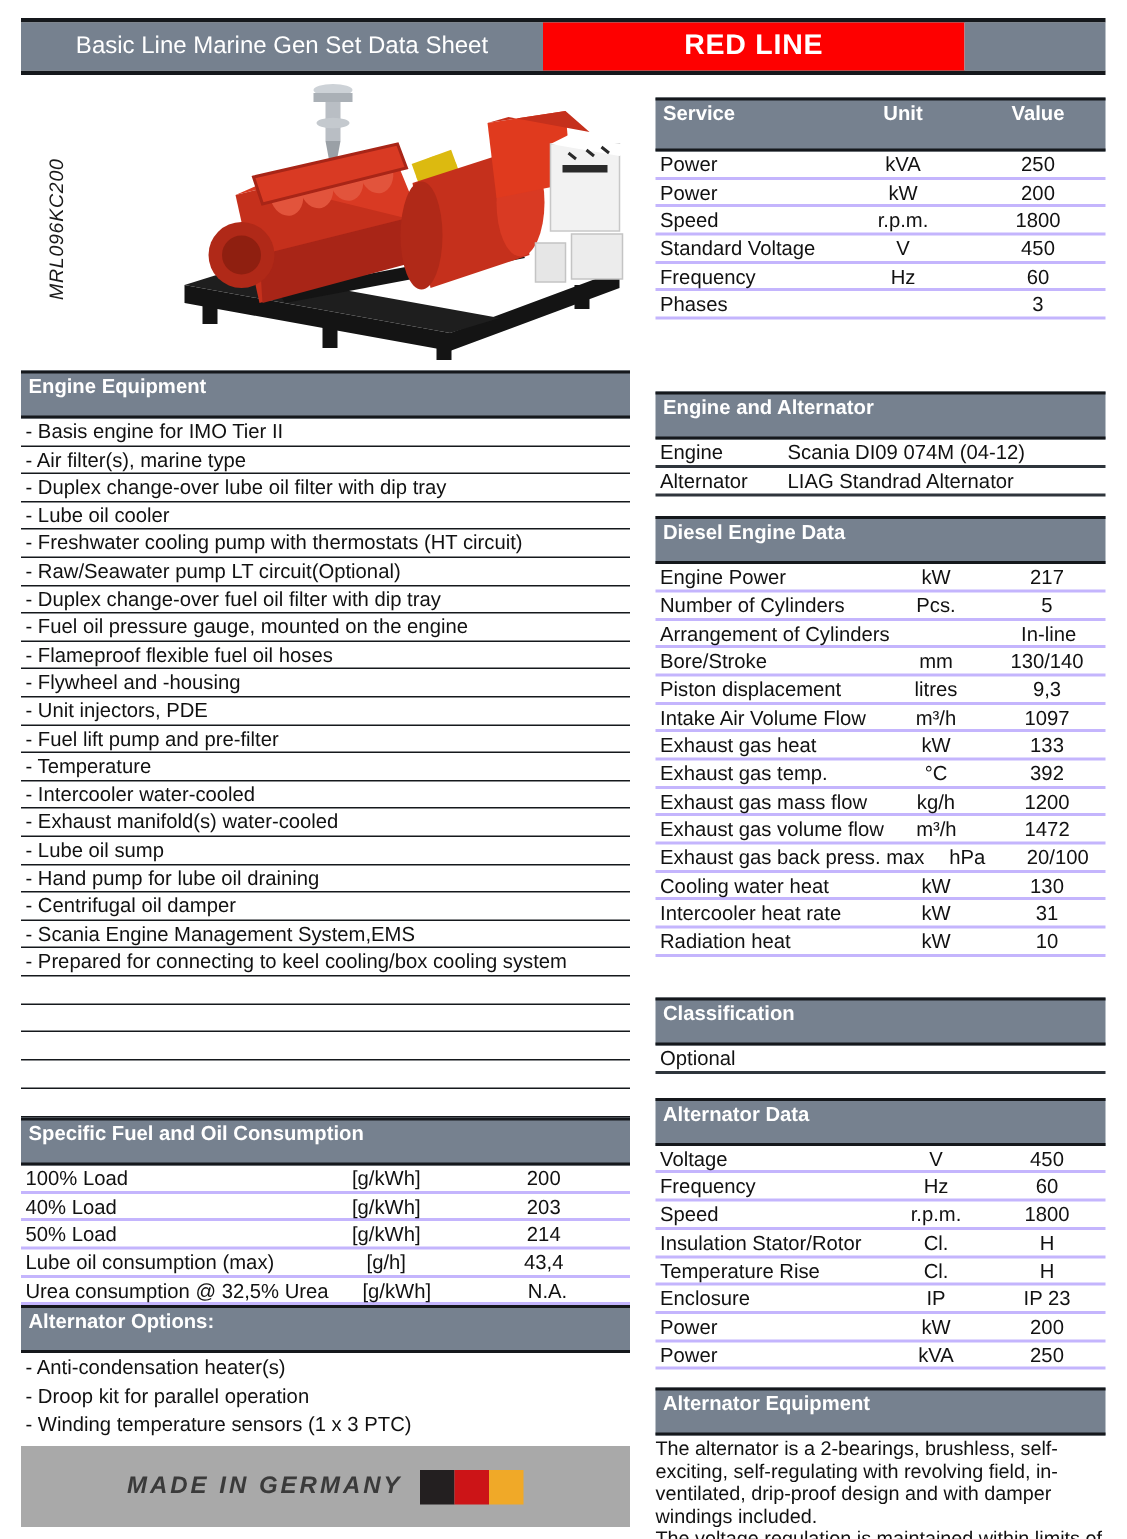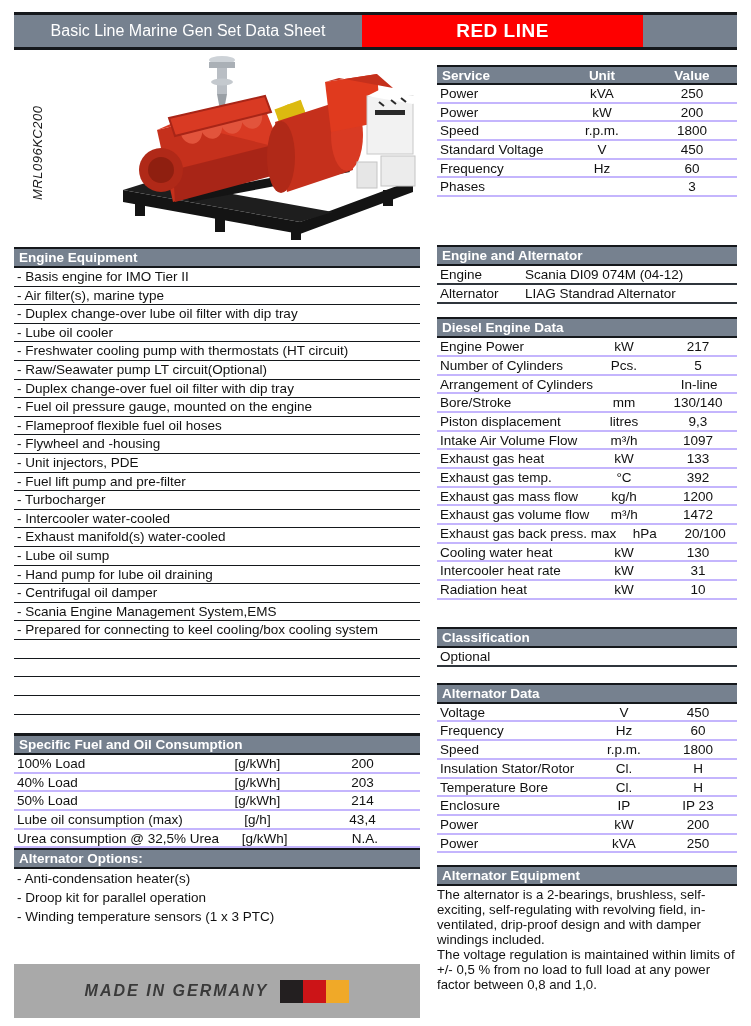--- a/index.html
+++ b/index.html
@@ -21,25 +21,25 @@
                 font-style:italic; font-size:13px; color:#1a1a1a; letter-spacing:.5px; }
 
   
   .genset { position:absolute; left:95px; top:52px; width:335px; height:190px; }
 
   
   .col-left  { position:absolute; left:14px;  top:247px; width:406px; }
   .col-right { position:absolute; left:437px; top:65px;  width:300px; }
 
   .sec-h { background:#76818f; color:#fff; font-weight:bold; font-size:13.5px;
-           height:21px; line-height:16px; padding:1px 5px;
+           height:32px; line-height:16px; padding:1px 5px;
            border-top:2px solid #15181c; border-bottom:2px solid #15181c; }
 
   .thead { display:flex; background:#76818f; color:#fff; font-weight:bold; font-size:13.5px;
-           height:20px; line-height:16px; border-top:2px solid #15181c; border-bottom:2px solid #15181c; }
+           height:36px; line-height:16px; border-top:2px solid #15181c; border-bottom:2px solid #15181c; }
   .thead .c-label { flex:1; padding:1px 5px; }
   .thead .c-unit  { width:90px; text-align:center; padding-top:1px; }
   .thead .c-value { width:90px; text-align:center; padding-top:1px; }
 
   .trow { display:flex; font-size:13.5px; height:18.7px; line-height:15.5px;
           border-bottom:2px solid #c4b5fd; padding-top:1px; }
   .trow .c-label { flex:1; padding-left:3px; white-space:nowrap; }
   .trow .c-unit  { text-align:center; }
   .trow .c-value { text-align:center; }
 
@@ -327,21 +327,21 @@
             <div class="c-value w-val-78">1800</div>
           </div>
 
           <div class="trow">
             <div class="c-label">Insulation Stator/Rotor</div>
             <div class="c-unit w-unit-70">Cl.</div>
             <div class="c-value w-val-78">H</div>
           </div>
 
           <div class="trow">
-            <div class="c-label">Temperature Bore</div>
+            <div class="c-label">Temperature Rise</div>
             <div class="c-unit w-unit-70">Cl.</div>
             <div class="c-value w-val-78">H</div>
           </div>
 
           <div class="trow">
             <div class="c-label">Enclosure</div>
             <div class="c-unit w-unit-70">IP</div>
             <div class="c-value w-val-78">IP 23</div>
           </div>
 
@@ -396,21 +396,21 @@
           <div class="li">- Fuel oil pressure gauge, mounted on the engine</div>
 
           <div class="li">- Flameproof flexible fuel oil hoses</div>
 
           <div class="li">- Flywheel and -housing</div>
 
           <div class="li">- Unit injectors, PDE</div>
 
           <div class="li">- Fuel lift pump and pre-filter</div>
 
-          <div class="li">- Turbocharger</div>
+          <div class="li">- Temperature</div>
 
           <div class="li">- Intercooler water-cooled</div>
 
           <div class="li">- Exhaust manifold(s) water-cooled</div>
 
           <div class="li">- Lube oil sump</div>
 
           <div class="li">- Hand pump for lube oil draining</div>
 
           <div class="li">- Centrifugal oil damper</div>

